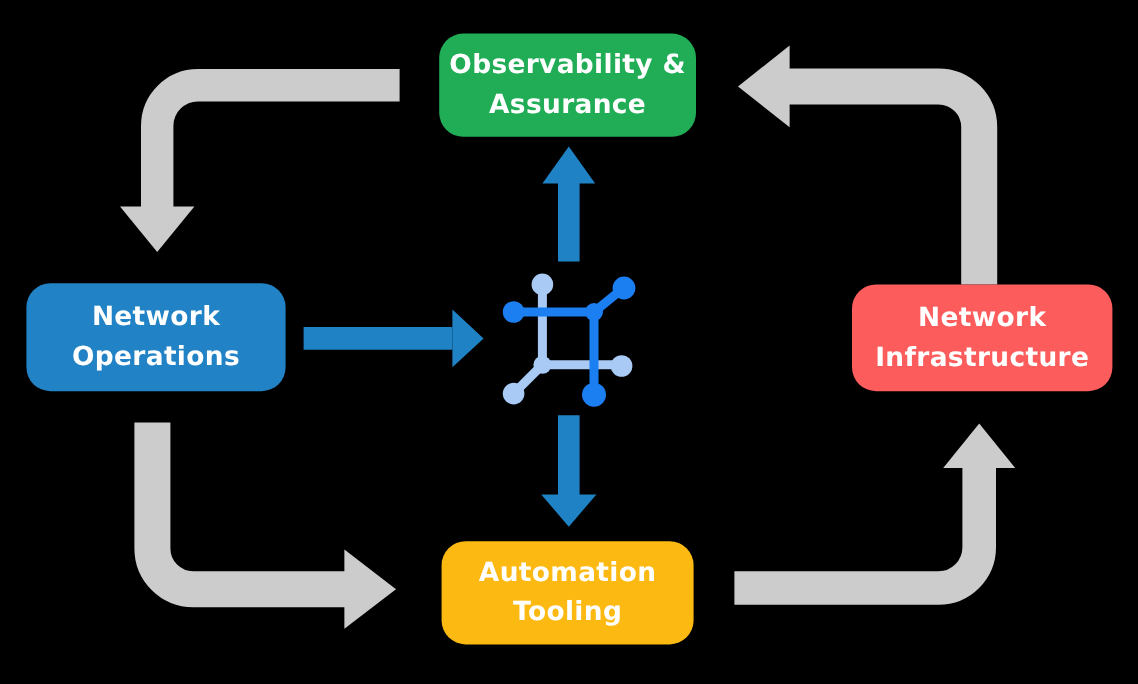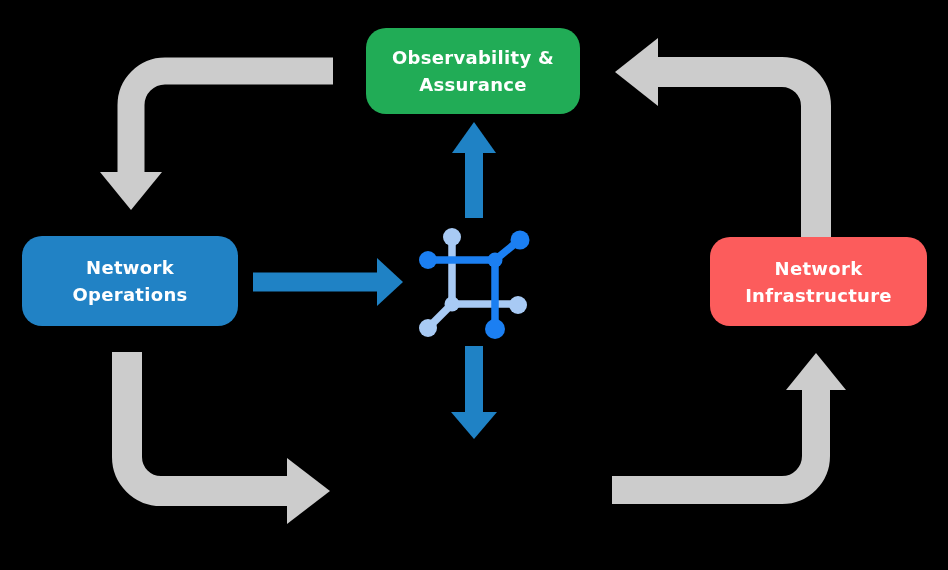--- a/index.html
+++ b/index.html
@@ -18,21 +18,21 @@
     height: 570px;
   }
   .node {
     position: absolute;
     border-radius: 20px;
     display: flex;
     align-items: center;
     justify-content: center;
     text-align: center;
     color: #ffffff;
-    font-size: 18px;
+    font-size: 22px;
     font-weight: 600;
     letter-spacing: 0.3px;
     line-height: 1.5;
     white-space: pre-line;
   }
   .node-observability { left: 366px; top: 28px;  width: 214px; height: 86px; background: #21AC56; }
   .node-operations    { left: 22px;  top: 236px; width: 216px; height: 90px; background: #2182C5; }
   .node-infrastructure{ left: 710px; top: 237px; width: 217px; height: 89px; background: #FC5C5C; }
   .node-tooling       { left: 368px; top: 451px; width: 210px; height: 86px; background: #FCB912; }
 </style>
@@ -109,14 +109,18 @@
   <div class="node node-operations">
     <span>Network
 Operations</span>
   </div>
 
   <div class="node node-infrastructure">
     <span>Network
 Infrastructure</span>
   </div>
 
+  <div class="node node-tooling">
+    <span>Automation
+Tooling</span>
+  </div>
 
 </div>
 
 </body></html>

